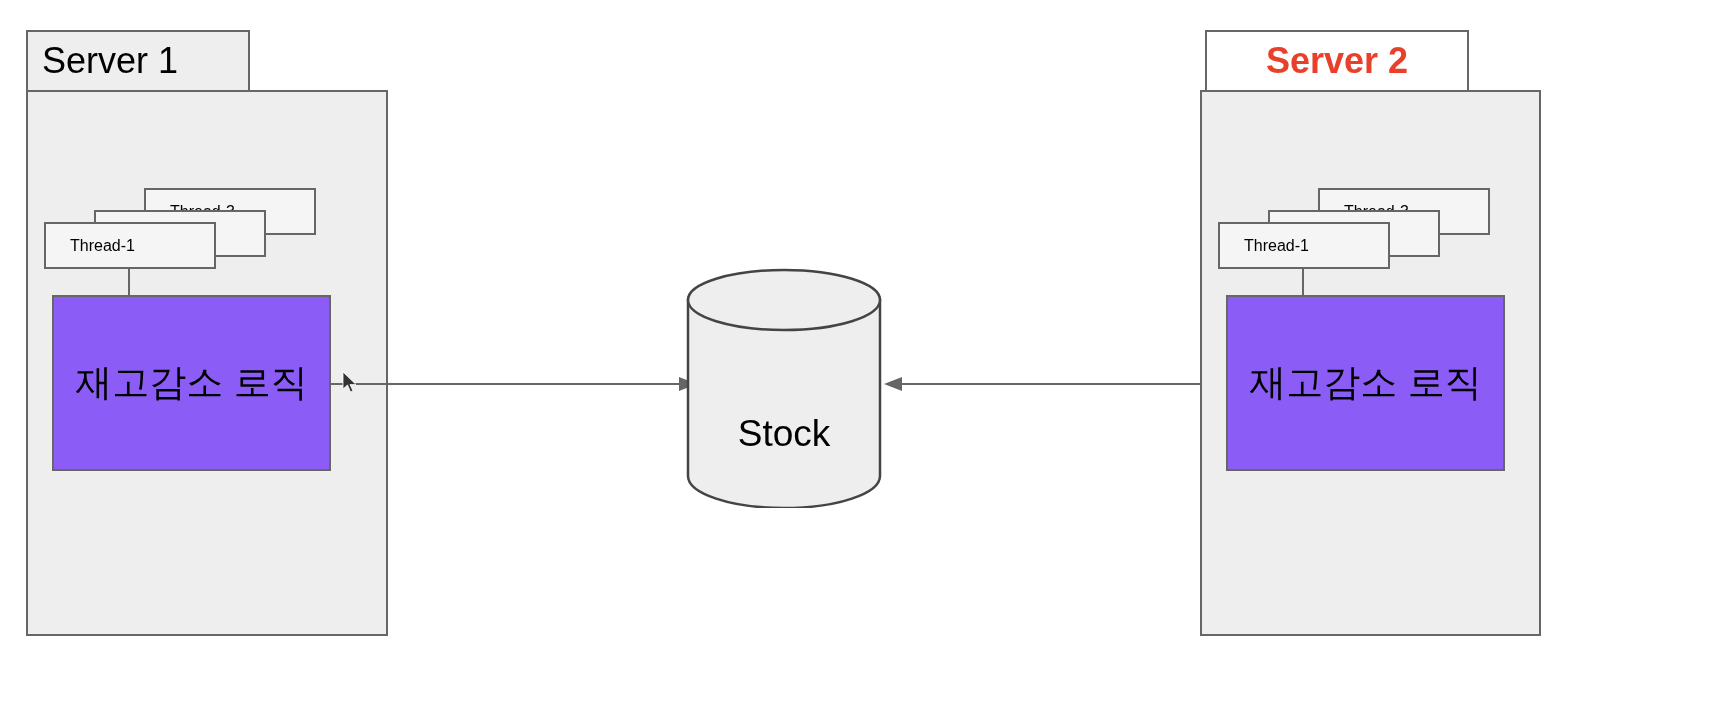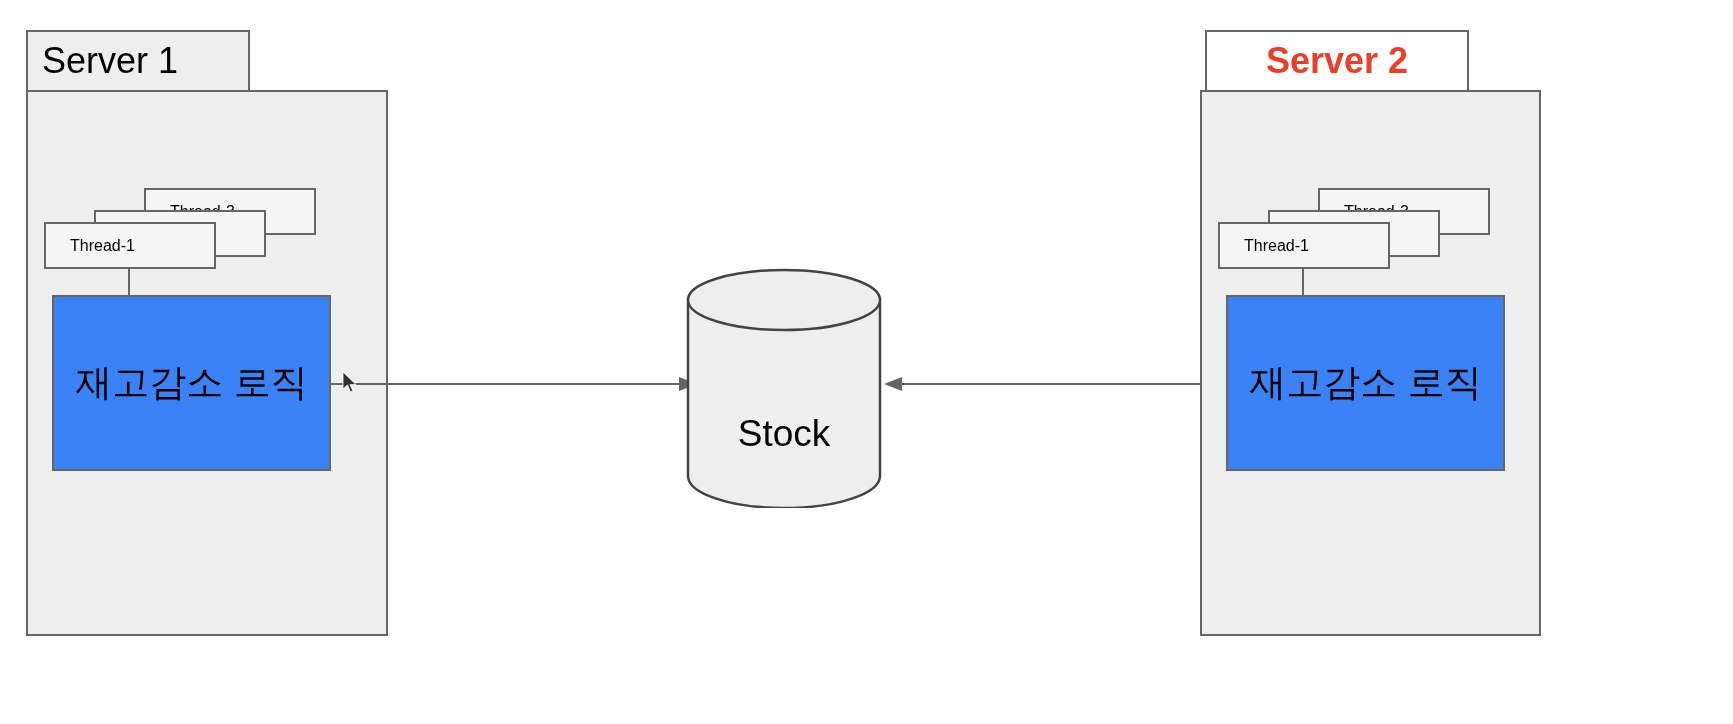--- a/index.html
+++ b/index.html
@@ -100,21 +100,21 @@
     font-size: 16px;
     color: #000000;
     white-space: nowrap;
     padding-left: 24px;
   }
 
   
   .logic-box {
     position: absolute;
     border: 2px solid #666666;
-    background: #3b82f6;
+    background: #8b5cf6;
     display: flex;
     align-items: center;
     justify-content: center;
     z-index: 2;
   }
   .logic-label {
     font-size: 37px;
     color: #000000;
     white-space: nowrap;
   }

